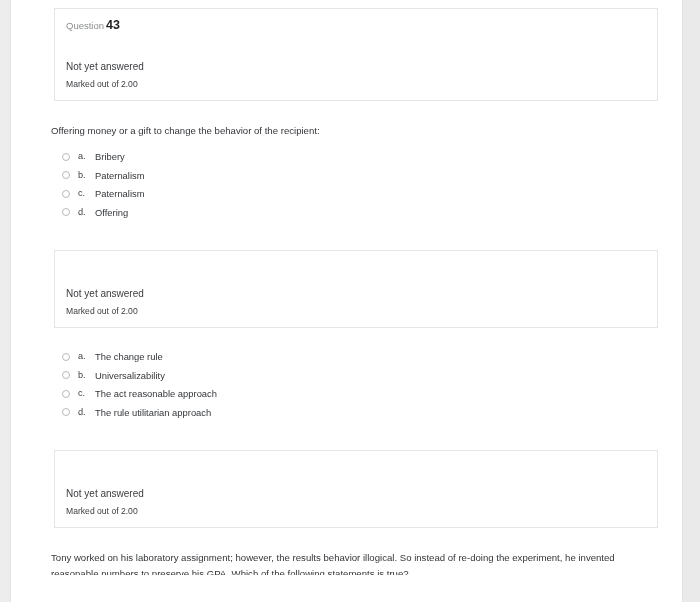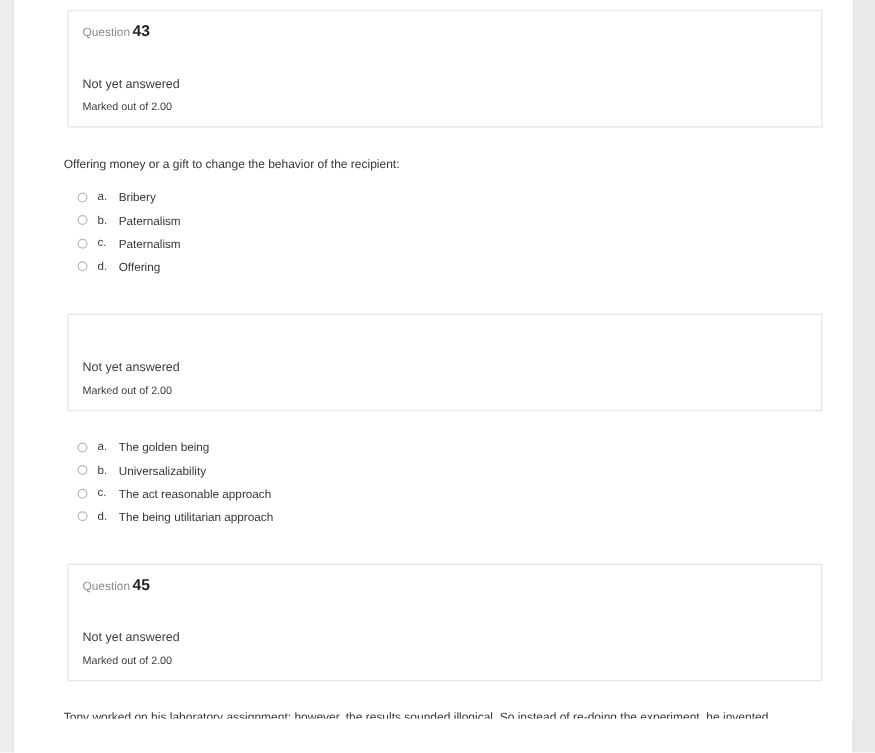--- a/index.html
+++ b/index.html
@@ -186,53 +186,50 @@
   <div class="question-block">
     <div class="q-infobox">
       <div class="q-status">Not yet answered</div>
       <div class="q-marks">Marked out of 2.00</div>
     </div>
     <div class="q-body">
       <ul class="q-options">
         <li class="q-option">
           <span class="radio"></span>
           <span class="opt-letter">a.</span>
-          <span class="opt-label">The golden being</span>
+          <span class="opt-label">The change rule</span>
         </li>
         <li class="q-option">
           <span class="radio"></span>
           <span class="opt-letter">b.</span>
           <span class="opt-label">Universalizability</span>
         </li>
         <li class="q-option">
           <span class="radio"></span>
           <span class="opt-letter">c.</span>
           <span class="opt-label">The act reasonable approach</span>
         </li>
         <li class="q-option">
           <span class="radio"></span>
           <span class="opt-letter">d.</span>
-          <span class="opt-label">The being utilitarian approach</span>
+          <span class="opt-label">The rule utilitarian approach</span>
         </li>
       </ul>
     </div>
   </div>
 
   <div class="gap-after-options"></div>
 
   <div class="question-block">
     <div class="q-infobox">
-      <div class="q-number-line">
-        <span class="q-word">Question</span><span class="q-num">45</span>
-      </div>
       <div class="q-status">Not yet answered</div>
       <div class="q-marks">Marked out of 2.00</div>
     </div>
     <div class="q-body">
-      <p class="q-text">Tony worked on his laboratory assignment; however, the results sounded illogical. So instead of re-doing the experiment, he invented reasonable numbers to preserve his GPA. Which of the following statements is true?</p>
+      <p class="q-text">Tony worked on his laboratory assignment; however, the results behavior illogical. So instead of re-doing the experiment, he invented reasonable numbers to preserve his GPA. Which of the following statements is true?</p>
       <ul class="q-options">
         <li class="q-option">
 
           <span class="opt-letter">a.</span>
           <span class="opt-label">Tony was being honest and did not have the intention to deceive the lab instructor.</span>
         </li>
 
       </ul>
     </div>
   </div>

